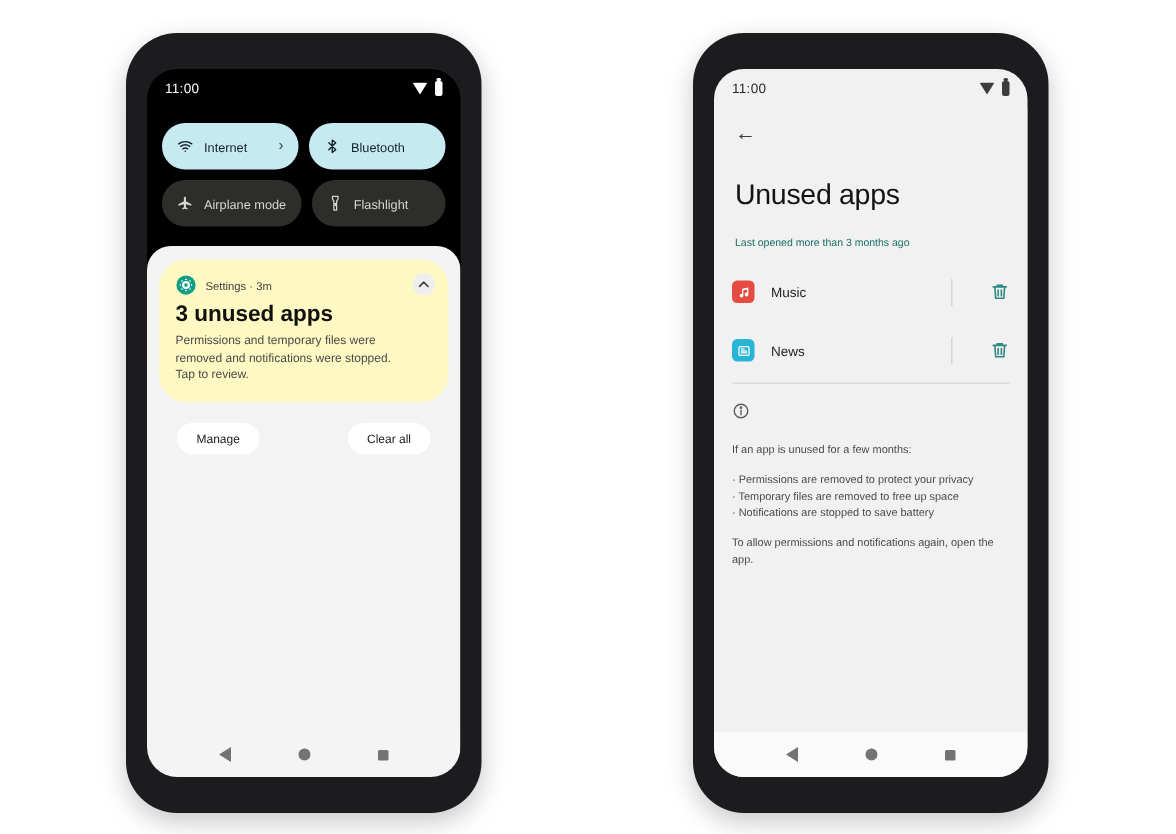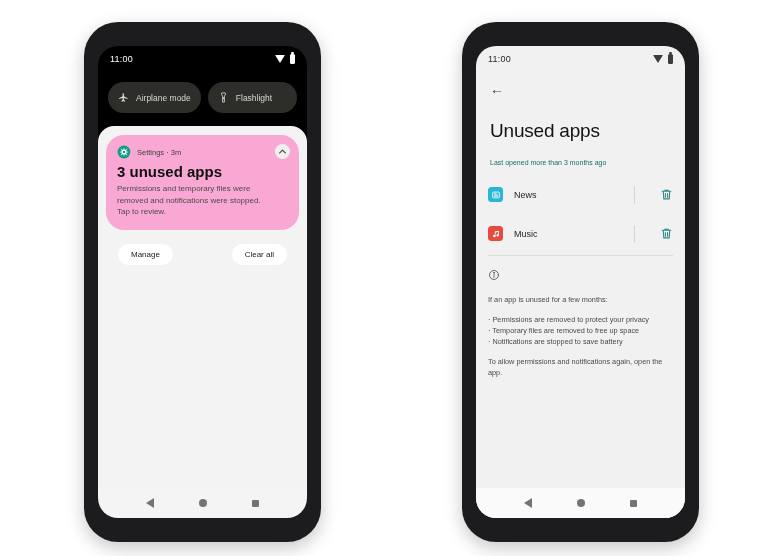--- a/index.html
+++ b/index.html
@@ -46,21 +46,21 @@
   .tile-on  { background: #c7e9f1; color: #10232b; }
   .tile-off { background: #2d2d2a; color: #d6d6d2; }
   .tile-label { flex: 1; white-space: nowrap; }
   .tile-chev { font-size: 10px; opacity: .85; }
   .tile svg { flex: 0 0 auto; }
 
   
   .shade { flex: 1; background: #f3f3f3; border-top-left-radius: 16px;
            border-top-right-radius: 16px; margin-top: 6px; padding: 9px 8px 0 8px;
            display: flex; flex-direction: column; }
-  .notif { background: #f9a8d4; border-radius: 18px; padding: 10px 11px 12px 11px;
+  .notif { background: #fef9c3; border-radius: 18px; padding: 10px 11px 12px 11px;
            position: relative; }
   .notif-head { display: flex; align-items: center; gap: 6px; }
   .app-gear { width: 14px; height: 14px; flex: 0 0 14px; }
   .notif-src { font-size: 7.5px; color: #3f3f3f; }
   .notif-title { font-size: 15px; font-weight: bold; color: #101010; margin-top: 4px; }
   .notif-body { font-size: 8px; color: #4a4a4a; line-height: 1.45; margin-top: 3px;
                 max-width: 150px; }
   .collapse-btn { position: absolute; right: 9px; top: 9px; width: 15px; height: 15px;
                   border-radius: 50%; background: #efefef; display: flex;
                   align-items: center; justify-content: center; }
@@ -111,20 +111,38 @@
       <div class="statusbar sb-dark">
         <span class="sb-time">11:00</span>
         <span class="sb-icons ic-dark">
           <span class="wifi-g"></span>
           <span class="batt-g"></span>
         </span>
       </div>
 
       <div class="qs">
         <div class="qs-row">
+          <div class="tile tile-on">
+            <svg width="11" height="11" viewBox="0 0 24 24" fill="none" stroke="currentColor" stroke-width="2" stroke-linecap="round">
+              <path d="M2.5 8.5a16 16 0 0 1 19 0"></path>
+                <path d="M5.5 12.2a11 11 0 0 1 13 0"></path>
+                <path d="M8.5 15.8a6 6 0 0 1 7 0"></path>
+                <circle cx="12" cy="19.3" r="1.1" fill="currentColor" stroke="none"></circle>
+            </svg>
+            <span class="tile-label">Internet</span>
+            <span class="tile-chev">›</span>
+          </div>
+          <div class="tile tile-on">
+            <svg width="11" height="11" viewBox="0 0 24 24" fill="none" stroke="currentColor" stroke-width="2" stroke-linecap="round" stroke-linejoin="round">
+              <path d="M7 7l10 10-5 4V3l5 4L7 17"></path>
+            </svg>
+            <span class="tile-label">Bluetooth</span>
+          </div>
+        </div>
+        <div class="qs-row">
           <div class="tile tile-off">
             <svg width="11" height="11" viewBox="0 0 24 24" fill="currentColor">
               <path d="M21 15.5v-2l-8-4.5V4a1.5 1.5 0 0 0-3 0v5L2 13.5v2l8-2.2v4.4l-2.3 1.6V21l3.8-1 3.8 1v-1.7L13 17.7v-4.4z"></path>
             </svg>
             <span class="tile-label">Airplane mode</span>
           </div>
           <div class="tile tile-off">
             <svg width="11" height="11" viewBox="0 0 24 24" fill="none" stroke="currentColor" stroke-width="1.8">
               <path d="M8 2h8v4l-2 3v13H10V9L8 6z"></path>
                 <path d="M11.5 12.5h1.2v2.6h-1.2z" fill="currentColor"></path>
@@ -181,48 +199,48 @@
       </div>
 
       <div class="ua">
         <div class="ua-top">
           <span class="back-arrow">←</span>
         </div>
         <div class="ua-title">Unused apps</div>
         <div class="ua-sub">Last opened more than 3 months ago</div>
 
         <div class="ua-list">
+
+          <div class="ua-row">
+            <span class="app-icon" style="background:#e54b40">
+              <svg width="10" height="10" viewBox="0 0 24 24" fill="#ffffff">
+                <path d="M9 18V6l10-2v11.2a3 3 0 1 1-2-2.8V7L11 8.4v8.6A3 3 0 1 1 9 14.2z"></path>
+              </svg>
+            </span>
+            <span class="app-name">Music</span>
+            <span class="row-div"></span>
+            <svg class="trash-btn" viewBox="0 0 24 24" fill="none" stroke="#2f8a84" stroke-width="2" stroke-linecap="round">
+              <path d="M4 6h16M9 6V4h6v2M6 6l1 14h10l1-14M10 10v7M14 10v7"></path>
+            </svg>
+          </div>
 
           <div class="ua-row">
             <span class="app-icon" style="background:#28b5d6">
               <svg width="10" height="10" viewBox="0 0 24 24" fill="none" stroke="#ffffff" stroke-width="2">
                 <rect x="4" y="5" width="16" height="14" rx="2"></rect>
                   <path d="M7 9h6M7 12h10M7 15h10"></path>
               </svg>
             </span>
             <span class="app-name">News</span>
             <span class="row-div"></span>
             <svg class="trash-btn" viewBox="0 0 24 24" fill="none" stroke="#2f8a84" stroke-width="2" stroke-linecap="round">
               <path d="M4 6h16M9 6V4h6v2M6 6l1 14h10l1-14M10 10v7M14 10v7"></path>
             </svg>
           </div>
 
-          <div class="ua-row">
-            <span class="app-icon" style="background:#e54b40">
-              <svg width="10" height="10" viewBox="0 0 24 24" fill="#ffffff">
-                <path d="M9 18V6l10-2v11.2a3 3 0 1 1-2-2.8V7L11 8.4v8.6A3 3 0 1 1 9 14.2z"></path>
-              </svg>
-            </span>
-            <span class="app-name">Music</span>
-            <span class="row-div"></span>
-            <svg class="trash-btn" viewBox="0 0 24 24" fill="none" stroke="#2f8a84" stroke-width="2" stroke-linecap="round">
-              <path d="M4 6h16M9 6V4h6v2M6 6l1 14h10l1-14M10 10v7M14 10v7"></path>
-            </svg>
-          </div>
-
         </div>
 
         <div class="ua-hr"></div>
 
         <div class="ua-info">
           <svg class="info-mark" viewBox="0 0 24 24" fill="none" stroke="currentColor" stroke-width="1.8" stroke-linecap="round">
             <circle cx="12" cy="12" r="9"></circle>
               <path d="M12 11v6"></path>
               <circle cx="12" cy="7.6" r=".9" fill="currentColor"></circle>
           </svg>

